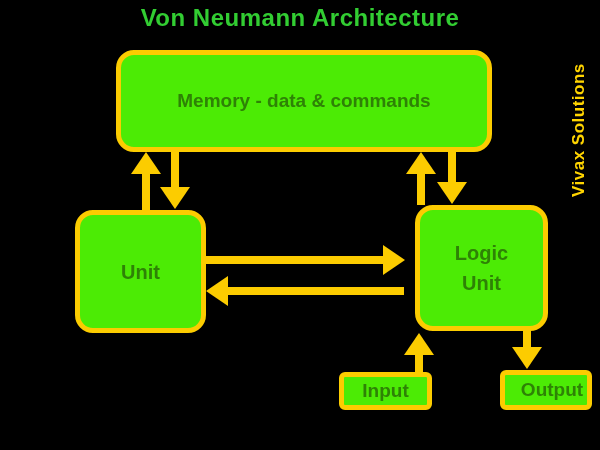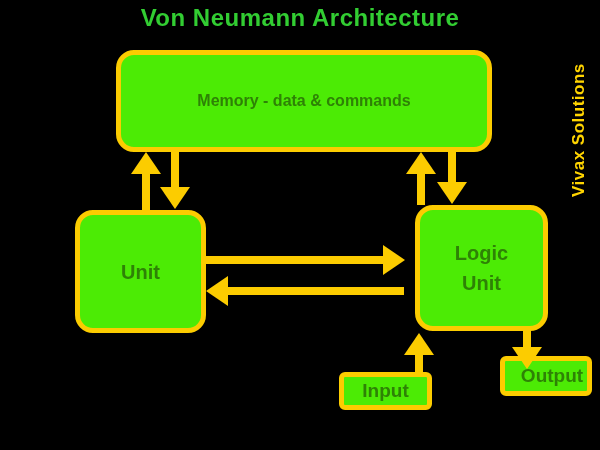--- a/index.html
+++ b/index.html
@@ -32,26 +32,26 @@
   .node{
     position:absolute;
     background:var(--box-fill,#4CEB05);
     border:5px solid var(--gold,#FCCC00);
     border-radius:18px;
     display:flex;flex-direction:column;
     align-items:center;justify-content:center;
     color:var(--box-text,#2E8206);
     text-align:center;
   }
-  .node-memory{left:116px;top:50px;width:376px;height:102px;font-size:16px;}
+  .node-memory{left:116px;top:50px;width:376px;height:102px;font-size:19px;}
   .node-control{left:75px;top:210px;width:131px;height:123px;font-size:20px;line-height:30px;}
   .node-logic{left:403px;top:205px;width:133px;height:126px;font-size:20px;line-height:30px;margin-left:12px;}
   .node-small{border-radius:6px;font-size:19px;text-align:right;}
   .node-input{left:339px;top:372px;width:93px;height:38px;}
-  .node-output{left:500px;top:356px;width:92px;height:40px;padding-left:12px;}
+  .node-output{left:500px;top:370px;width:92px;height:40px;padding-left:12px;}
   .shaft{position:absolute;background:var(--gold,#FCCC00);}
   .head{position:absolute;width:0;height:0;}
   .head-up{border-left:15px solid transparent;border-right:15px solid transparent;border-bottom:22px solid var(--gold,#FCCC00);}
   .head-down{border-left:15px solid transparent;border-right:15px solid transparent;border-top:22px solid var(--gold,#FCCC00);}
   .head-right{border-top:15px solid transparent;border-bottom:15px solid transparent;border-left:22px solid var(--gold,#FCCC00);}
   .head-left{border-top:15px solid transparent;border-bottom:15px solid transparent;border-right:22px solid var(--gold,#FCCC00);}
 </style>
 </head>
 <body>
 

